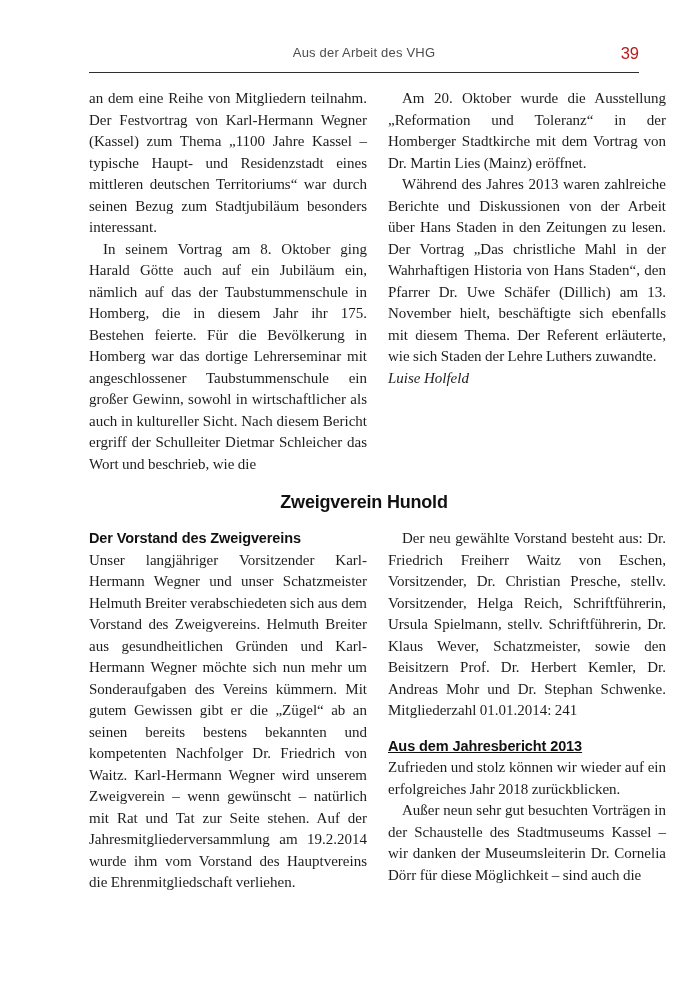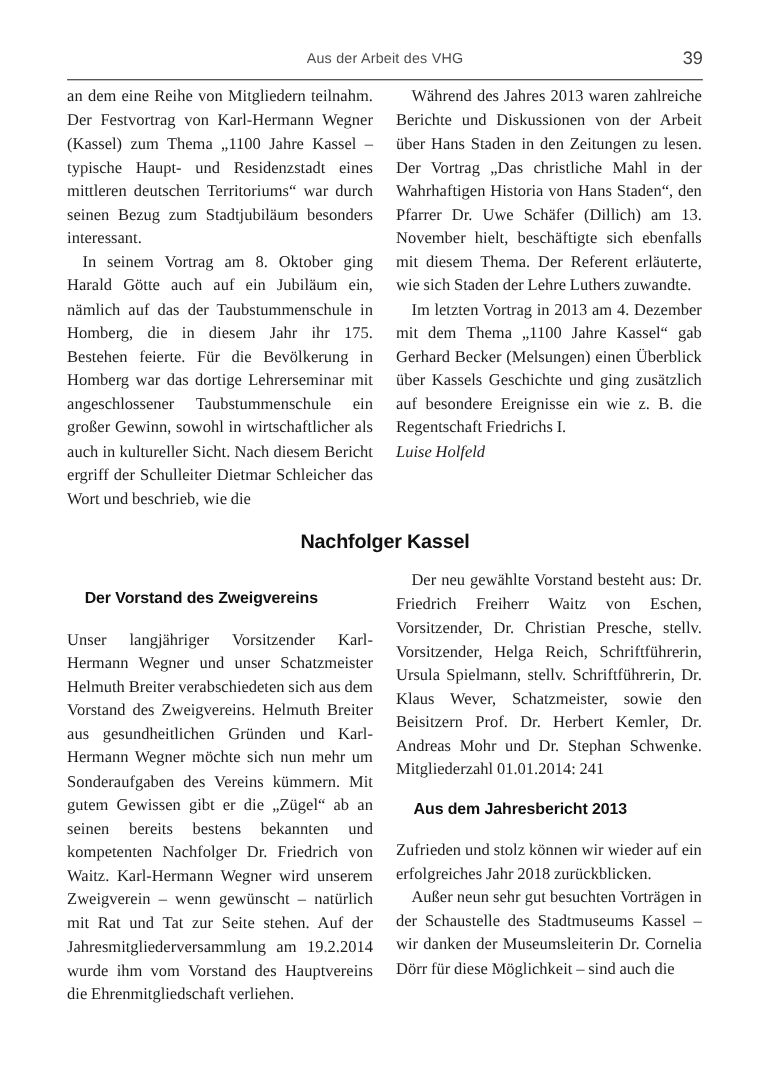--- a/index.html
+++ b/index.html
@@ -5,54 +5,54 @@
   html, body { margin: 0; padding: 0; background: #ffffff; }
   body {
     width: 700px; height: 988px;
     font-family: "Liberation Serif", serif;
     color: #1c1c1c;
     overflow: hidden;
   }
   .page {
     box-sizing: border-box;
     width: 700px; height: 988px;
-    padding: 42px 61px 0 61px;
+    padding: 42px 61px 0 89px;
     background: #ffffff;
   }
   
   .running-head {
     position: relative;
     height: 22px;
   }
   .running-head .rh-title {
     text-align: center;
     font-family: "Liberation Sans", sans-serif;
     font-size: 13px;
     letter-spacing: 0.2px;
     color: #4d4d4d;
     line-height: 22px;
   }
   .running-head .rh-pagenum {
     position: absolute;
     right: 0; top: 0;
     font-family: "Liberation Sans", sans-serif;
     font-size: 16.5px;
-    color: #404040;
+    color: #b91c1c;
     line-height: 22px;
   }
   .head-rule {
     border: none;
     border-top: 1.5px solid #2e2e2e;
     margin: 8px 0 0 0;
   }
   
   .cols {
     display: flex;
     gap: 21px;
-    margin-top: 5px;
+    margin-top: 15px;
   }
   .col {
     width: 278px;
     flex: 0 0 278px;
   }
   .col p {
     margin: 0;
     font-size: 15px;
     line-height: 21.5px;
     text-align: justify;
@@ -72,55 +72,55 @@
   .section-heading {
     margin: 17px 0 15px 0;
     text-align: center;
     font-family: "Liberation Sans", sans-serif;
     font-weight: 700;
     font-size: 18px;
     letter-spacing: -0.2px;
     color: #111;
   }
   .subheading {
-    margin: 16px;
+    margin: 0;
     font-family: "Liberation Sans", sans-serif;
     font-weight: 700;
     font-size: 14.5px;
     line-height: 21.5px;
     letter-spacing: -0.1px;
     color: #111;
     text-align: left;
   }
-  .subheading.spaced { margin-top: 14px; }
+  .subheading.spaced { margin-top: 14px; text-decoration: underline; }
 </style>
 </head>
 <body>
 
 <div class="page">
 
   <div class="running-head">
     <div class="rh-title">Aus der Arbeit des VHG</div>
     <div class="rh-pagenum">39</div>
   </div>
   <hr class="head-rule">
 
   <div class="cols">
     <div class="col">
       <p>an dem eine Reihe von Mitgliedern teilnahm. Der Festvortrag von Karl-Hermann Wegner (Kassel) zum Thema „1100 Jahre Kassel – typische Haupt- und Residenzstadt eines mittleren deutschen Territoriums“ war durch seinen Bezug zum Stadtjubiläum besonders interessant.</p>
       <p class="indent">In seinem Vortrag am 8. Oktober ging Harald Götte auch auf ein Jubiläum ein, nämlich auf das der Taubstummenschule in Homberg, die in diesem Jahr ihr 175. Bestehen feierte. Für die Bevölkerung in Homberg war das dortige Lehrerseminar mit angeschlossener Taubstummenschule ein großer Gewinn, sowohl in wirtschaftlicher als auch in kultureller Sicht. Nach diesem Bericht ergriff der Schulleiter Dietmar Schleicher das Wort und beschrieb, wie die</p>
     </div>
     <div class="col">
+      <p class="indent">Am 20. Oktober wurde die Ausstellung „Reformation und Toleranz“ in der Homberger Stadtkirche mit dem Vortrag von Dr. Martin Lies (Mainz) eröffnet.</p>
       <p class="indent">Während des Jahres 2013 waren zahlreiche Berichte und Diskussionen von der Arbeit über Hans Staden in den Zeitungen zu lesen. Der Vortrag „Das christliche Mahl in der Wahrhaftigen Historia von Hans Staden“, den Pfarrer Dr. Uwe Schäfer (Dillich) am 13. November hielt, beschäftigte sich ebenfalls mit diesem Thema. Der Referent erläuterte, wie sich Staden der Lehre Luthers zuwandte.</p>
-      <p class="indent">Im letzten Vortrag in 2013 am 4. Dezember mit dem Thema „1100 Jahre Kassel“ gab Gerhard Becker (Melsungen) einen Überblick über Kassels Geschichte und ging zusätzlich auf besondere Ereignisse ein wie z. B. die Regentschaft Friedrichs I.</p>
       <p class="author-line">Luise Holfeld</p>
     </div>
   </div>
 
-  <h1 class="section-heading">Nachfolger Kassel</h1>
+  <h1 class="section-heading">Zweigverein Hunold</h1>
 
   <div class="cols" style="margin-top:0;">
     <div class="col">
       <h2 class="subheading">Der Vorstand des Zweigvereins</h2>
       <p>Unser langjähriger Vorsitzender Karl-Hermann Wegner und unser Schatzmeister Helmuth Breiter verabschiedeten sich aus dem Vorstand des Zweigvereins. Helmuth Breiter aus gesundheitlichen Gründen und Karl-Hermann Wegner möchte sich nun mehr um Sonderaufgaben des Vereins kümmern. Mit gutem Gewissen gibt er die „Zügel“ ab an seinen bereits bestens bekannten und kompetenten Nachfolger Dr. Friedrich von Waitz. Karl-Hermann Wegner wird unserem Zweigverein – wenn gewünscht – natürlich mit Rat und Tat zur Seite stehen. Auf der Jahresmitgliederversammlung am 19.2.2014 wurde ihm vom Vorstand des Hauptvereins die Ehrenmitgliedschaft verliehen.</p>
     </div>
     <div class="col">
       <p class="indent">Der neu gewählte Vorstand besteht aus: Dr. Friedrich Freiherr Waitz von Eschen, Vorsitzender, Dr. Christian Presche, stellv. Vorsitzender, Helga Reich, Schriftführerin, Ursula Spielmann, stellv. Schriftführerin, Dr. Klaus Wever, Schatzmeister, sowie den Beisitzern Prof. Dr. Herbert Kemler, Dr. Andreas Mohr und Dr. Stephan Schwenke. Mitgliederzahl 01.01.2014: 241</p>
       <h2 class="subheading spaced">Aus dem Jahresbericht 2013</h2>
       <p>Zufrieden und stolz können wir wieder auf ein erfolgreiches Jahr 2018 zurückblicken.</p>

